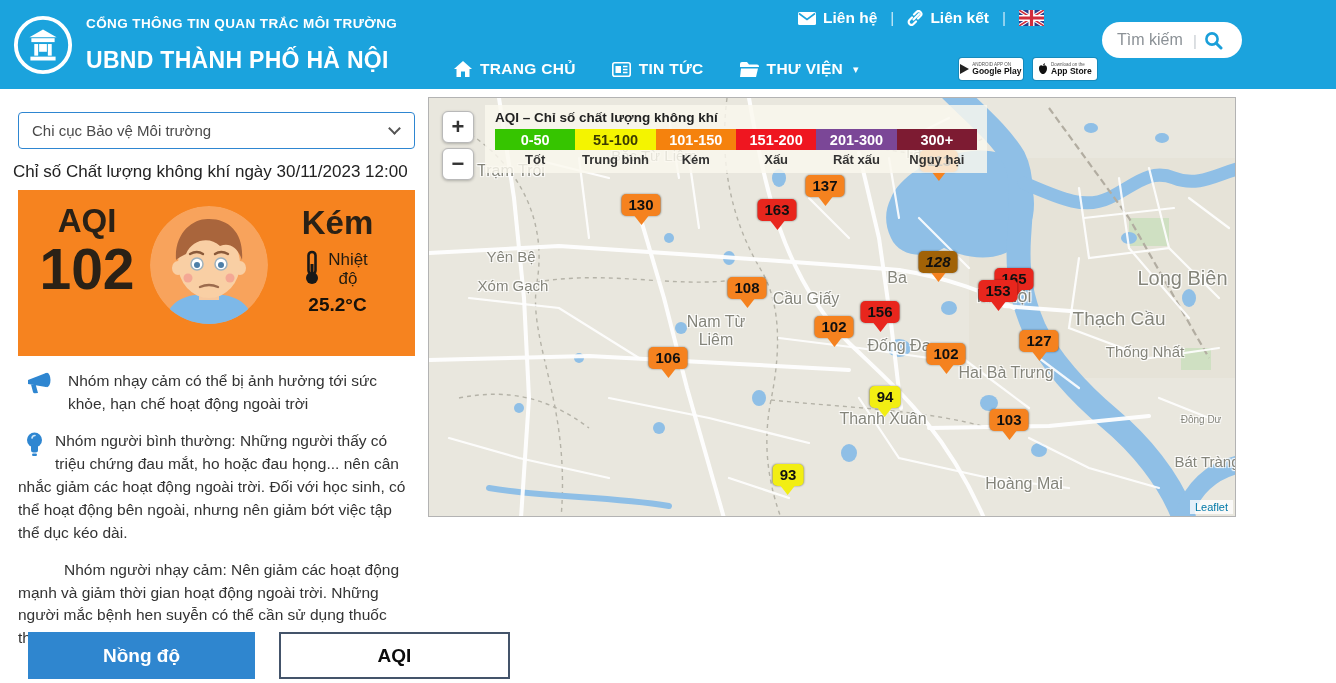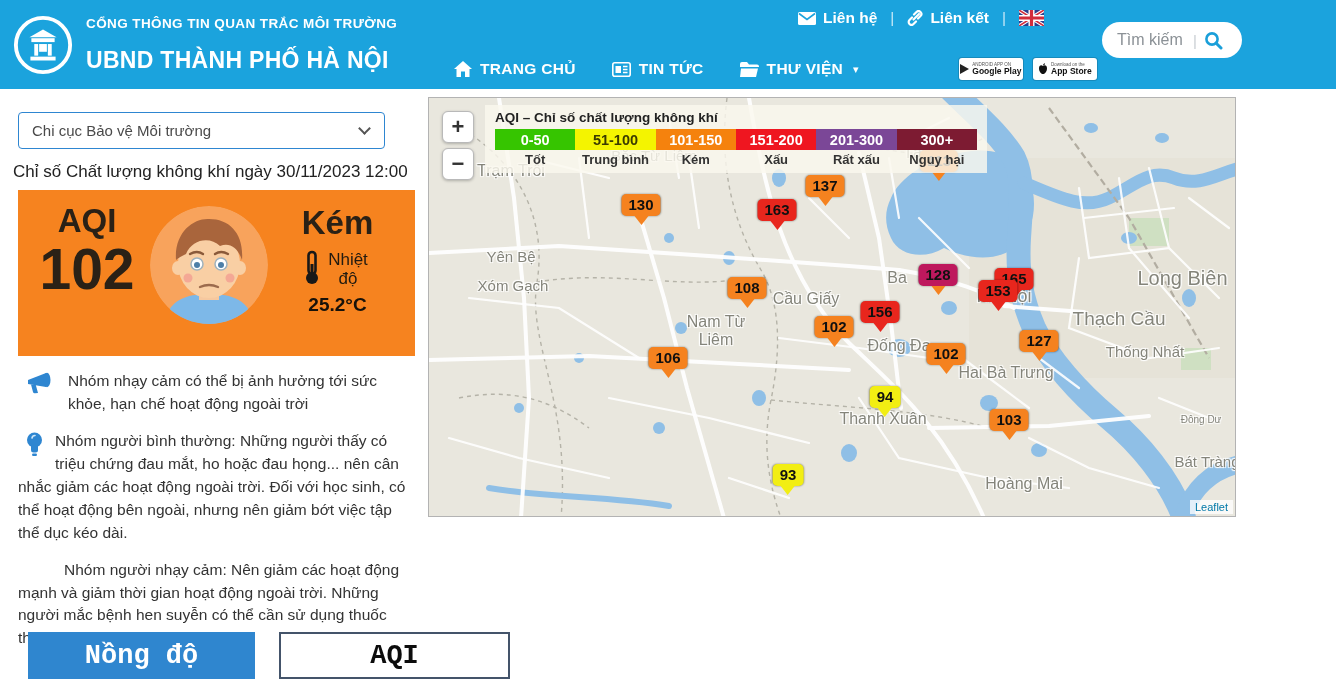--- a/index.html
+++ b/index.html
@@ -37,21 +37,21 @@
   .search{position:absolute;right:94px;top:22px;width:140px;height:36px;background:#fff;border-radius:18px;
     display:flex;align-items:center;padding:0 10px 0 15px;}
   .search input{border:none;outline:none;width:74px;font-size:16px;color:#444;
     font-family:inherit;background:transparent;}
   .search input::placeholder{color:#8b9196;}
   .search .divider{color:#c9ced2;margin:0 7px 0 2px;font-size:15px;}
 
   
   .sidebar{position:absolute;left:10px;top:97px;width:407px;}
   .panel-title{background:var(--panel-blue);color:#fff;font-size:20px;font-weight:bold;padding:9px 0 10px 18px;}
-  .select-wrap{position:relative;margin:15px 0 4px 8px;width:367px;}
+  .select-wrap{position:relative;margin:15px 0 4px 8px;width:397px;}
   select{width:100%;height:37px;border:1px solid var(--accent-blue);border-radius:4px;background:#fff;
     padding:0 34px 0 13px;font-size:15px;color:#4a4a4a;font-family:inherit;appearance:none;-webkit-appearance:none;}
   .select-chevron{position:absolute;right:16px;top:12px;width:9px;height:9px;border-right:2px solid #555;
     border-bottom:2px solid #555;transform:rotate(45deg);pointer-events:none;}
   .reading-title{margin:13px 0 0 3px;font-size:17px;color:var(--ink);}
   .aqi-panel{margin:8px 0 0 8px;width:397px;height:166px;background:var(--aqi-orange);
     display:flex;align-items:flex-start;padding:12px 8px 0 6px;}
   .aqi-left{width:126px;text-align:center;flex-shrink:0;}
   .aqi-label{font-size:33px;font-weight:bold;color:#2a2116;}
   .aqi-value{font-size:57px;font-weight:bold;color:#2a2116;line-height:1.02;}
@@ -61,22 +61,22 @@
   .metrics{display:flex;justify-content:center;gap:18px;}
   .metric{display:flex;flex-direction:column;align-items:center;}
   .metric-top{display:flex;align-items:flex-start;gap:3px;}
   .metric-label{font-size:17px;color:#221b10;line-height:1.12;text-align:center;}
   .metric-label.w1{width:40px;}.metric-label.w2{width:48px;}
   .metric-value{font-size:19px;font-weight:bold;color:#17120a;margin-top:6px;}
   .advisory{margin:14px 0 0 8px;width:394px;font-size:15.5px;color:#333;line-height:1.48;}
   .advisory .adv-icon{float:left;margin:2px 12px 2px 8px;}
   .advisory.indent{text-indent:46px;}
   .actions{position:absolute;left:28px;top:632px;width:482px;display:flex;gap:24px;}
-  .btn{flex:1;height:47px;font-size:27px;font-weight:bold;display:flex;align-items:center;
-    justify-content:center;cursor:pointer;font-family:Liberation Mono, monospace;}
+  .btn{flex:1;height:47px;font-size:19px;font-weight:bold;display:flex;align-items:center;
+    justify-content:center;cursor:pointer;font-family:Liberation Sans, sans-serif;}
   .btn-primary{background:#2f86cf;color:#fff;border:none;}
   .btn-outline{background:#fff;color:#0c0c0c;border:2px solid #44546a;}
 
   
   .map{position:absolute;left:428px;top:97px;width:808px;height:420px;border:1px solid #b3b3b3;
     overflow:hidden;background:#e9e7de;}
   .map-bg{position:absolute;left:0;top:0;}
   .zoom-ctl{position:absolute;left:13px;top:13px;z-index:7;}
   .zoom-btn{width:32px;height:32px;background:#fff;border:1px solid #b9b9b9;border-radius:6px;font-size:22px;
     font-weight:bold;color:#333;display:flex;align-items:center;justify-content:center;margin-bottom:5px;
@@ -422,21 +422,21 @@
       <span class="map-label" style="left: 454px; top: 321px; font-size: 16px; z-index: 1;">Thanh Xuân</span>
       <span class="map-label" style="left: 595px; top: 386px; font-size: 16px; z-index: 1;">Hoàng Mai</span>
       <span class="map-label" style="left: 772px; top: 321px; font-size: 10px; z-index: 1;">Đông Dư</span>
       <span class="map-label" style="left: 778px; top: 363px; font-size: 15px; z-index: 1;">Bát Tràng</span>
     </div>
   <div id="map-markers">
       <div class="marker" style="left: 510px; top: 63px; background: rgb(245, 130, 31); z-index: 1;">113<span class="tail" style="border-top-color: rgb(245, 130, 31);"></span></div>
       <div class="marker" style="left: 212px; top: 107px; background: rgb(245, 130, 31); z-index: 3;">130<span class="tail" style="border-top-color: rgb(245, 130, 31);"></span></div>
       <div class="marker" style="left: 396px; top: 88px; background: rgb(245, 130, 31); z-index: 3;">137<span class="tail" style="border-top-color: rgb(245, 130, 31);"></span></div>
       <div class="marker" style="left: 348px; top: 112px; background: rgb(232, 38, 29); z-index: 3;">163<span class="tail" style="border-top-color: rgb(232, 38, 29);"></span></div>
-      <div class="marker" style="left: 509px; top: 177px; background: #be185d; z-index: 3;">128<span class="tail" style="border-top-color: rgb(245, 130, 31);"></span></div>
+      <div class="marker" style="left: 509px; top: 164px; background: #a16207; z-index: 3; font-style: italic;">128<span class="tail" style="border-top-color: rgb(245, 130, 31);"></span></div>
       <div class="marker" style="left: 585px; top: 181px; background: rgb(232, 38, 29); z-index: 2;">165<span class="tail" style="border-top-color: rgb(232, 38, 29);"></span></div>
       <div class="marker" style="left: 569px; top: 193px; background: rgb(232, 38, 29); z-index: 3;">153<span class="tail" style="border-top-color: rgb(232, 38, 29);"></span></div>
       <div class="marker" style="left: 451px; top: 214px; background: rgb(232, 38, 29); z-index: 3;">156<span class="tail" style="border-top-color: rgb(232, 38, 29);"></span></div>
       <div class="marker" style="left: 318px; top: 190px; background: rgb(245, 130, 31); z-index: 3;">108<span class="tail" style="border-top-color: rgb(245, 130, 31);"></span></div>
       <div class="marker" style="left: 405px; top: 229px; background: rgb(245, 130, 31); z-index: 3;">102<span class="tail" style="border-top-color: rgb(245, 130, 31);"></span></div>
       <div class="marker" style="left: 517px; top: 256px; background: rgb(245, 130, 31); z-index: 3;">102<span class="tail" style="border-top-color: rgb(245, 130, 31);"></span></div>
       <div class="marker" style="left: 610px; top: 243px; background: rgb(245, 130, 31); z-index: 3;">127<span class="tail" style="border-top-color: rgb(245, 130, 31);"></span></div>
       <div class="marker" style="left: 239px; top: 260px; background: rgb(245, 130, 31); z-index: 3;">106<span class="tail" style="border-top-color: rgb(245, 130, 31);"></span></div>
       <div class="marker" style="left: 456px; top: 299px; background: rgb(242, 238, 19); z-index: 3;">94<span class="tail" style="border-top-color: rgb(242, 238, 19);"></span></div>
       <div class="marker" style="left: 580px; top: 322px; background: rgb(245, 130, 31); z-index: 3;">103<span class="tail" style="border-top-color: rgb(245, 130, 31);"></span></div>

